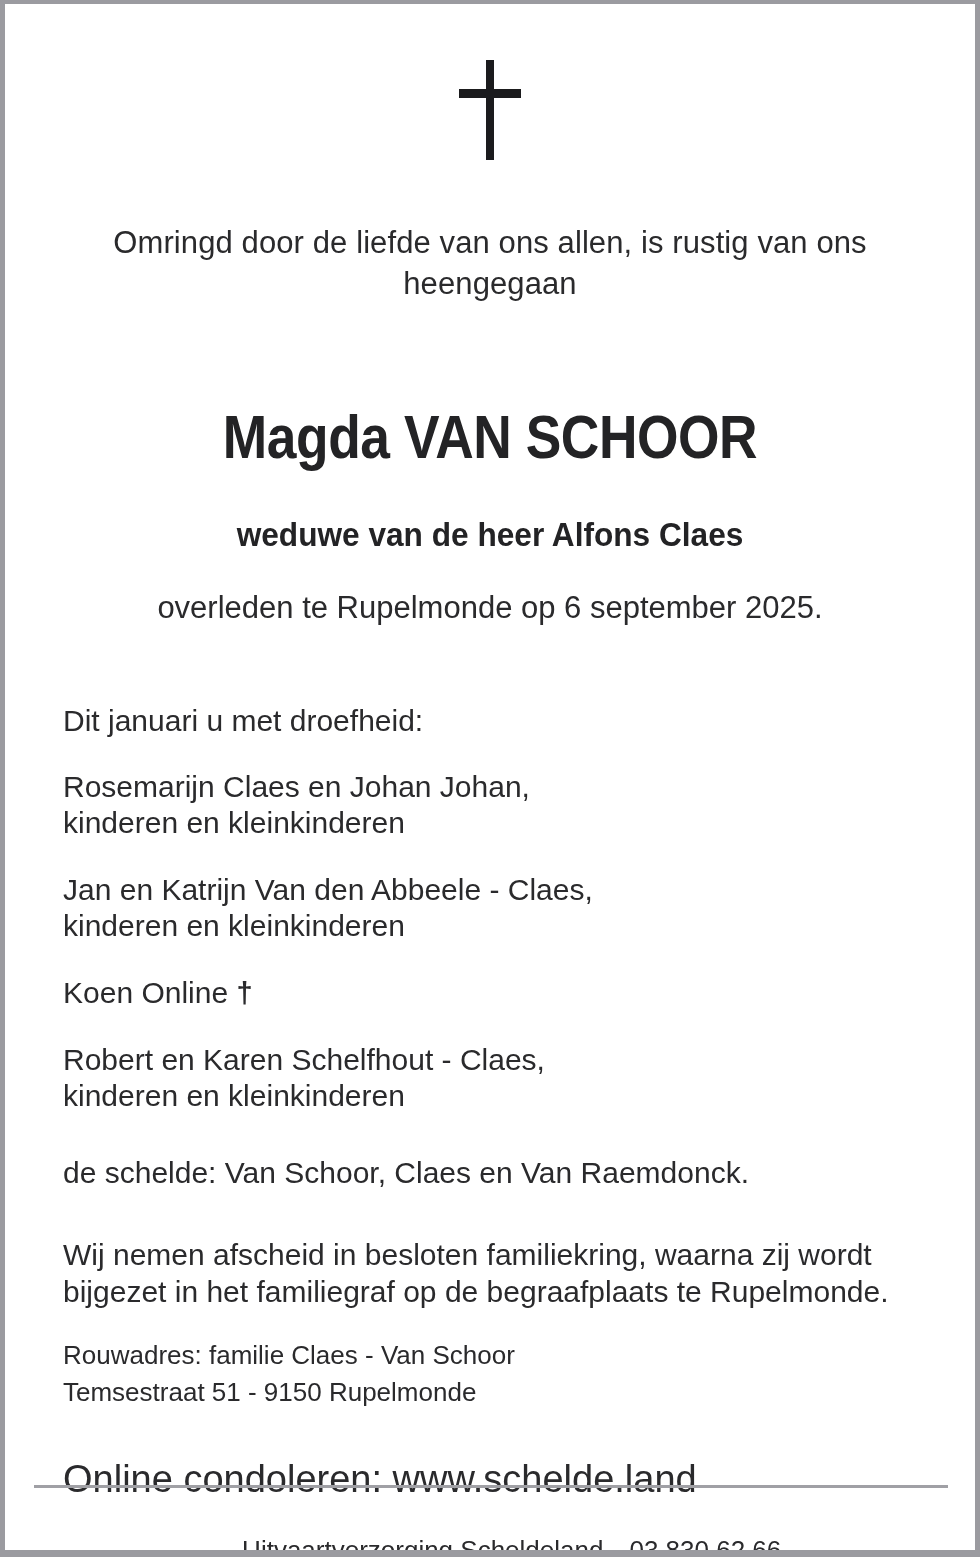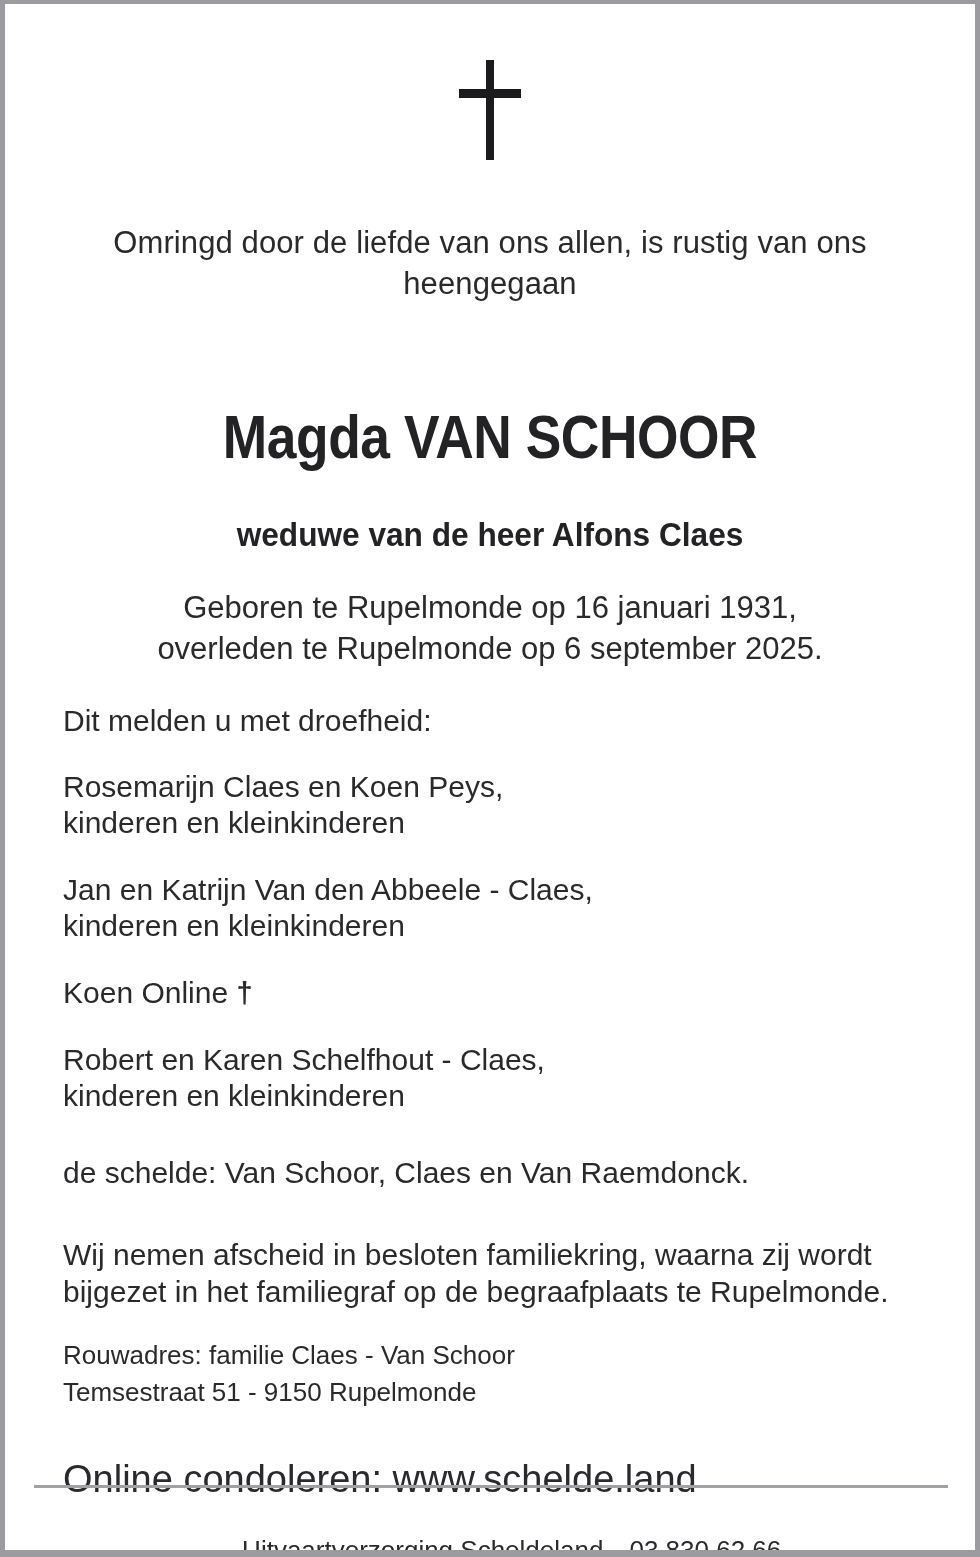--- a/index.html
+++ b/index.html
@@ -209,30 +209,29 @@
     </div>
 
     <div class="center-block intro">Omringd door de liefde van ons allen, is rustig van ons heengegaan</div>
 
 
     <div class="center-block deceased-name">Magda VAN SCHOOR</div>
 
     <div class="center-block spouse-line">weduwe van de heer Alfons Claes</div>
 
     <div class="center-block dates">
-      <div>Geboren te Rupelmonde op 16 januari 1931,</div>
       <div>overleden te Rupelmonde op 6 september 2025.</div>
     </div>
 
-    <div class="left-block announce-intro">Dit melden u met droefheid:</div>
+    <div class="left-block announce-intro">Dit januari u met droefheid:</div>
 
     <div class="left-block family-list">
 
       <div class="family-entry">
-        <span class="ln">Rosemarijn Claes en Koen Peys,</span>
+        <span class="ln">Rosemarijn Claes en Johan Johan,</span>
         <span class="ln">kinderen en kleinkinderen</span>
       </div>
 
       <div class="family-entry">
         <span class="ln">Jan en Katrijn Van den Abbeele - Claes,</span>
         <span class="ln">kinderen en kleinkinderen</span>
       </div>
 
       <div class="family-entry">
         <span class="ln"><span>Koen Online </span><span class="dagger">†</span></span>

